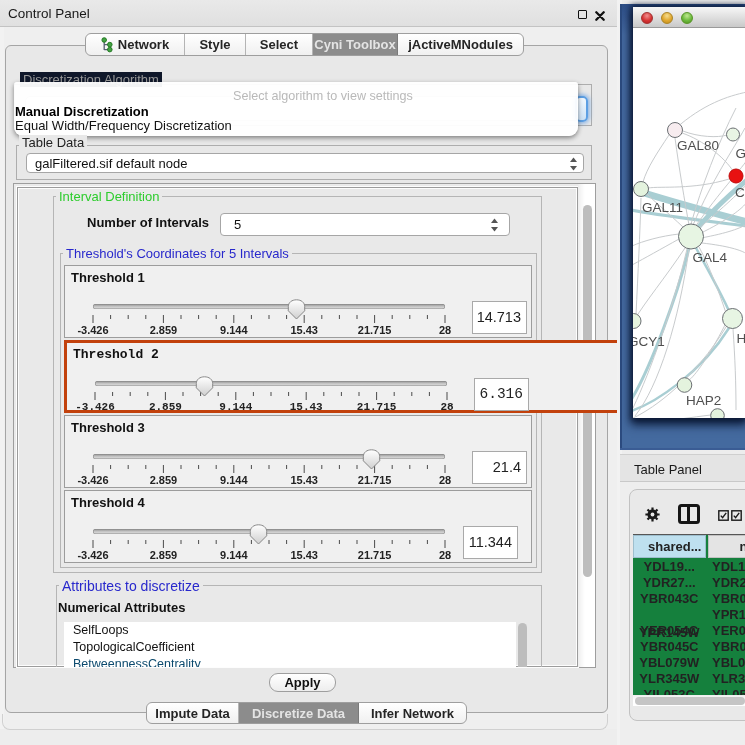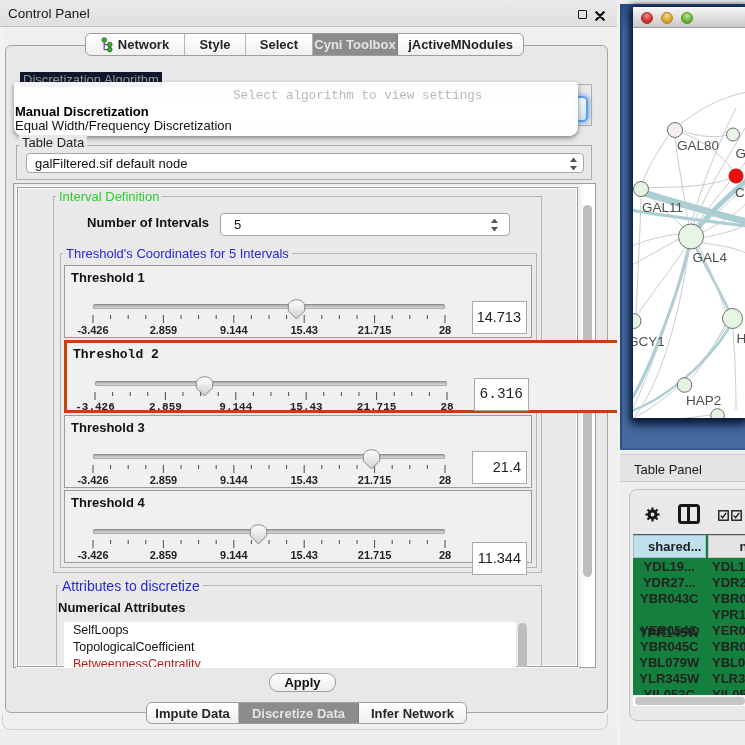--- a/index.html
+++ b/index.html
@@ -47,21 +47,21 @@
     <div style="width:125px; line-height:22px; text-align:center;">jActiveMNodules</div>
   </div>
 
   <div class="abs" style="left:14px; top:84px; width:578px; height:42px; border:1px solid #adadad;"></div>
   <div class="abs" style="left:20px; top:72px; padding:0 3px; background:#0f172a; font-size:13px; color:#999999;">Discretization Algorithm</div>
 
   <div class="abs" style="left:25px; top:96px; width:562px; height:25px; background:#fff; border:1px solid #b9b9b9; border-radius:5px;"></div>
   <div class="abs" style="left:575px; top:96px; width:13px; height:26px; background:linear-gradient(#f2f8fe,#cde2f6); border:2.5px solid #5d9fe3; border-radius:5px; box-shadow:0 0 4px 1.5px rgba(110,165,230,.8);"></div>
 
   <div class="abs" style="left:14px; top:82px; width:564px; height:54px; background:rgba(255,255,255,.95); border-radius:3px 3px 9px 9px; box-shadow:0 2px 5px rgba(0,0,0,.45);"></div>
-  <div class="abs" style="left:233px; top:89px; font-size:12.6px; color:#b9b9b9;font-family:Liberation Mono, monospace;">Select algorithm to view settings</div>
+  <div class="abs" style="left:233px; top:89px; font-size:12.6px; color:#b9b9b9;">Select algorithm to view settings</div>
   <div class="abs bold" style="left:15px; top:104px; font-size:13px; color:#000;">Manual Discretization</div>
   <div class="abs" style="left:15px; top:118px; font-size:13px; color:#111;">Equal Width/Frequency Discretization</div>
 
   <div class="abs" style="left:16px; top:145px; width:576px; height:35px; border:1px solid #adadad;"></div>
   <div class="abs" style="left:19px; top:135px; padding:0 3px; background:#e8e8e8; font-size:13px; color:#222;">Table Data</div>
   <div class="abs" style="left:26px; top:153px; width:558px; height:20px; background:#fff; border:1px solid #a6a6a6; border-radius:4px;">
     <div class="abs" style="left:8px; top:2px; font-size:13px; color:#111;">galFiltered.sif default node</div>
     <svg class="abs" style="right:5px; top:3px;" width="9" height="14" viewBox="0 0 9 14">
         <path d="M4.5 0.5 L8 5 L1 5 Z" fill="#555"></path>
         <path d="M4.5 13.5 L8 9 L1 9 Z" fill="#555"></path>
@@ -183,32 +183,32 @@
         <div class="abs" style="left:380px; top:58px; transform:translateX(-50%); font-size:11px; font-weight:bold; color:#222; white-space:nowrap;">28</div>
     <svg class="abs" style="left:183.9px; top:33px;" width="19" height="21" viewBox="0 0 19 21">
           <defs>
             <linearGradient id="thg3" x1="0" y1="0" x2="0" y2="1">
               <stop offset="0" stop-color="#ffffff"></stop>
               <stop offset="1" stop-color="#cfcfcf"></stop>
             </linearGradient>
           </defs>
           <path d="M9.5 0.8 C14.2 0.8 17.7 3.5 17.7 7.6 L17.7 11.8 L9.5 20 L1.3 11.8 L1.3 7.6 C1.3 3.5 4.8 0.8 9.5 0.8 Z" fill="url(#thg3)" stroke="#878787" stroke-width="1"></path>
         </svg>
-    <div class="abs" style="left:407px; top:35px; width:55px; height:33px; background:#fff; border:1.5px solid #a9a9a9; font-size:14.5px; color:#222; text-align:right; line-height:30px; padding-right:5px;margin-top:16px;">11.344</div>
+    <div class="abs" style="left:398px; top:35px; width:55px; height:33px; background:#fff; border:1.5px solid #a9a9a9; font-size:14.5px; color:#222; text-align:right; line-height:30px; padding-right:5px;">11.344</div>
   </div>
   </div>
 
   <div class="abs" style="left:56px; top:585px; width:486px; height:82px; border:1px solid #b5b5b5; border-bottom:none;"></div>
   <div class="abs" style="left:59px; top:578px; padding:0 3px; background:#e9e9e9; font-size:14px; color:#2828cc;">Attributes to discretize</div>
   <div class="abs bold" style="left:58px; top:600px; font-size:13px; color:#111;">Numerical Attributes</div>
 
   <div class="abs" style="left:64px; top:622px; width:452px; height:45px; background:#fff; overflow:hidden;">
     <div class="abs" style="left:9px; top:1px; font-size:12.5px; color:#111;">SelfLoops</div>
     <div class="abs" style="left:9px; top:18px; font-size:12.5px; color:#111;">TopologicalCoefficient</div>
-    <div class="abs" style="left:9px; top:35px; font-size:12.5px; color:#b91c1c;">BetweennessCentrality</div>
+    <div class="abs" style="left:9px; top:35px; font-size:12.5px; color:#0c4a6e;">BetweennessCentrality</div>
   </div>
   <div class="abs" style="left:518px; top:623px; width:9px; height:44px; background:#bdbdbd; border-radius:5px 5px 0 0;"></div>
 
   <div class="abs" style="left:269px; top:673px; width:67px; height:19px; background:linear-gradient(#ffffff,#ededed); border:1px solid #9e9e9e; border-radius:9px; text-align:center; font-size:13px; font-weight:bold; color:#111; line-height:17px;">Apply</div>
 </div>
 
 <div class="abs" style="left:617px; top:0; width:5px; height:745px; background:#f2f2f2;"></div>
 
 <div class="abs" style="left:620px; top:4px; width:125px; height:446px; background:linear-gradient(180deg,#2e4f88 0%,#44699f 7%,#446a9f 100%);"></div>
 <div class="abs" style="left:620px; top:4px; width:2px; height:446px; background:#2b4a7e;"></div>

